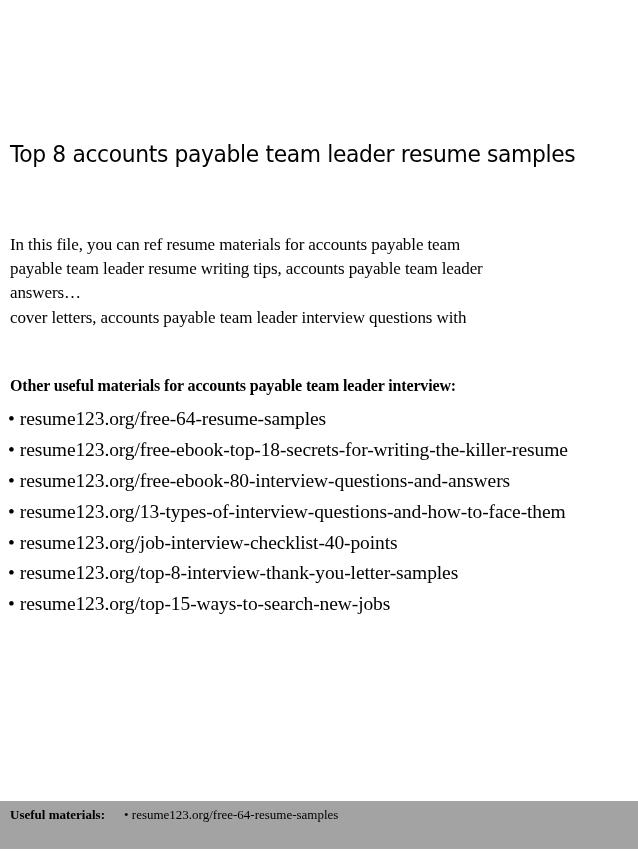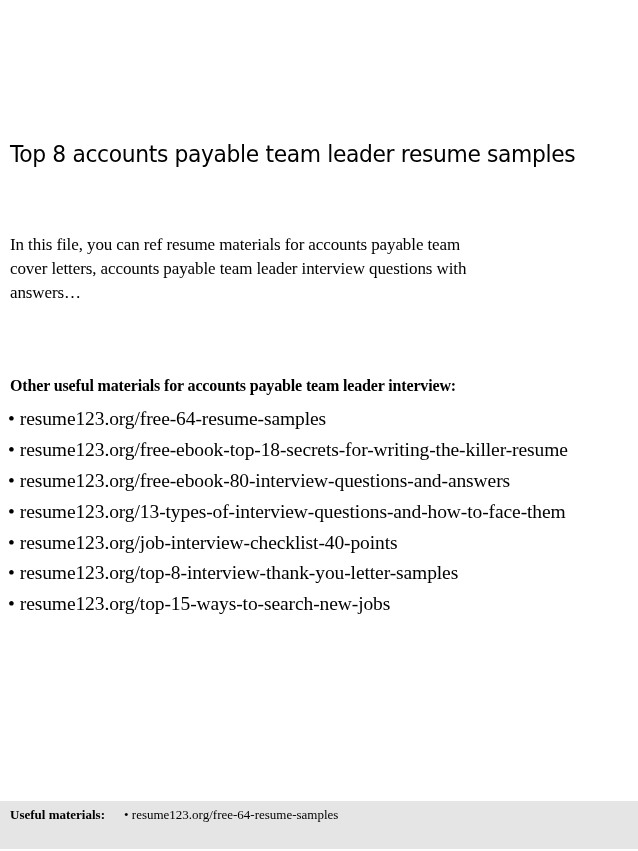--- a/index.html
+++ b/index.html
@@ -21,37 +21,38 @@
     white-space: nowrap; letter-spacing: -0.15px;
   }
   .links { position: absolute; left: 8px; top: 407px; margin: 0; padding: 0; list-style: none; }
   .links li {
     font-family: "Liberation Serif", serif; font-size: 19.5px; height: 30.9px; line-height: 24px;
     white-space: nowrap; letter-spacing: -0.1px;
   }
   .links li .bullet { margin-right: 5px; }
   .footer {
     position: absolute; left: 0; top: 801px; width: 638px; height: 48px;
-    background: #e5e5e5;
+    background: #a3a3a3;
     font-family: "Liberation Serif", serif; font-size: 13px;
   }
   .footer .label { position: absolute; left: 10px; top: 6px; font-weight: bold; }
   .footer .item { position: absolute; left: 124px; white-space: nowrap; }
   .footer .item.i0 { top: 6px; }
   .footer .item.i1 { top: 28px; }
 </style>
 </head>
 <body>
 
 <div class="title">Top 8 accounts payable team leader resume samples</div>
 
 <div class="intro">
   <span>In this file, you can ref resume materials for accounts payable team</span>
+  <span>payable team leader resume writing tips, accounts payable team leader</span>
+  <span>answers…</span>
   <span>cover letters, accounts payable team leader interview questions with</span>
-  <span>answers…</span>
 </div>
 
 <div class="subheading">Other useful materials for accounts payable team leader interview:</div>
 
 <ul class="links">
   <li><span class="bullet">•</span><span>resume123.org/free-64-resume-samples</span></li>
   <li><span class="bullet">•</span><span>resume123.org/free-ebook-top-18-secrets-for-writing-the-killer-resume</span></li>
   <li><span class="bullet">•</span><span>resume123.org/free-ebook-80-interview-questions-and-answers</span></li>
   <li><span class="bullet">•</span><span>resume123.org/13-types-of-interview-questions-and-how-to-face-them</span></li>
   <li><span class="bullet">•</span><span>resume123.org/job-interview-checklist-40-points</span></li>

